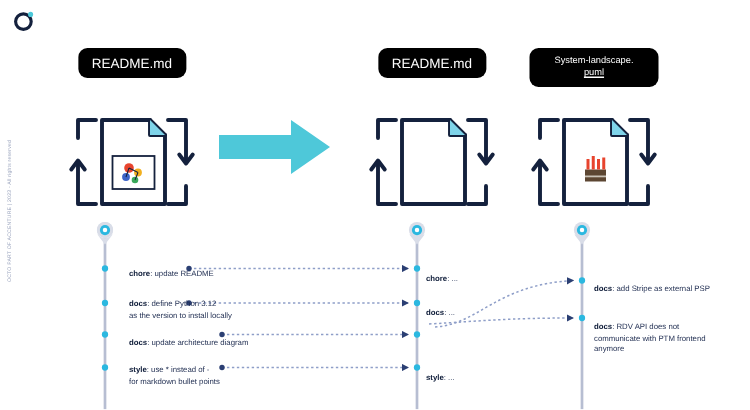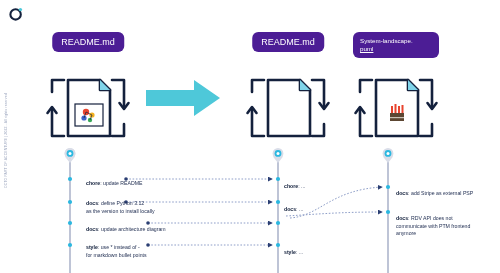--- a/index.html
+++ b/index.html
@@ -57,27 +57,27 @@
   }
   .file-card.card-1 { left: 36px; }
   .file-card.card-2 { left: 236px; }
   .file-card.card-3 { left: 344px; }
 
   .file-chip {
     position: absolute;
     left: 50%;
     top: 0;
     transform: translateX(-50%);
-    background: #4c1d95;
+    background: #000000;
     color: #ffffff;
     border-radius: 6px;
     padding: 5px 9px;
     font-size: 9px;
     line-height: 10px;
-    text-align: left;
+    text-align: center;
     white-space: nowrap;
     box-sizing: border-box;
   }
   .file-chip.two-line {
     font-size: 6.2px;
     line-height: 8px;
     padding: 5px 7px;
     white-space: normal;
     width: 86px;
   }

